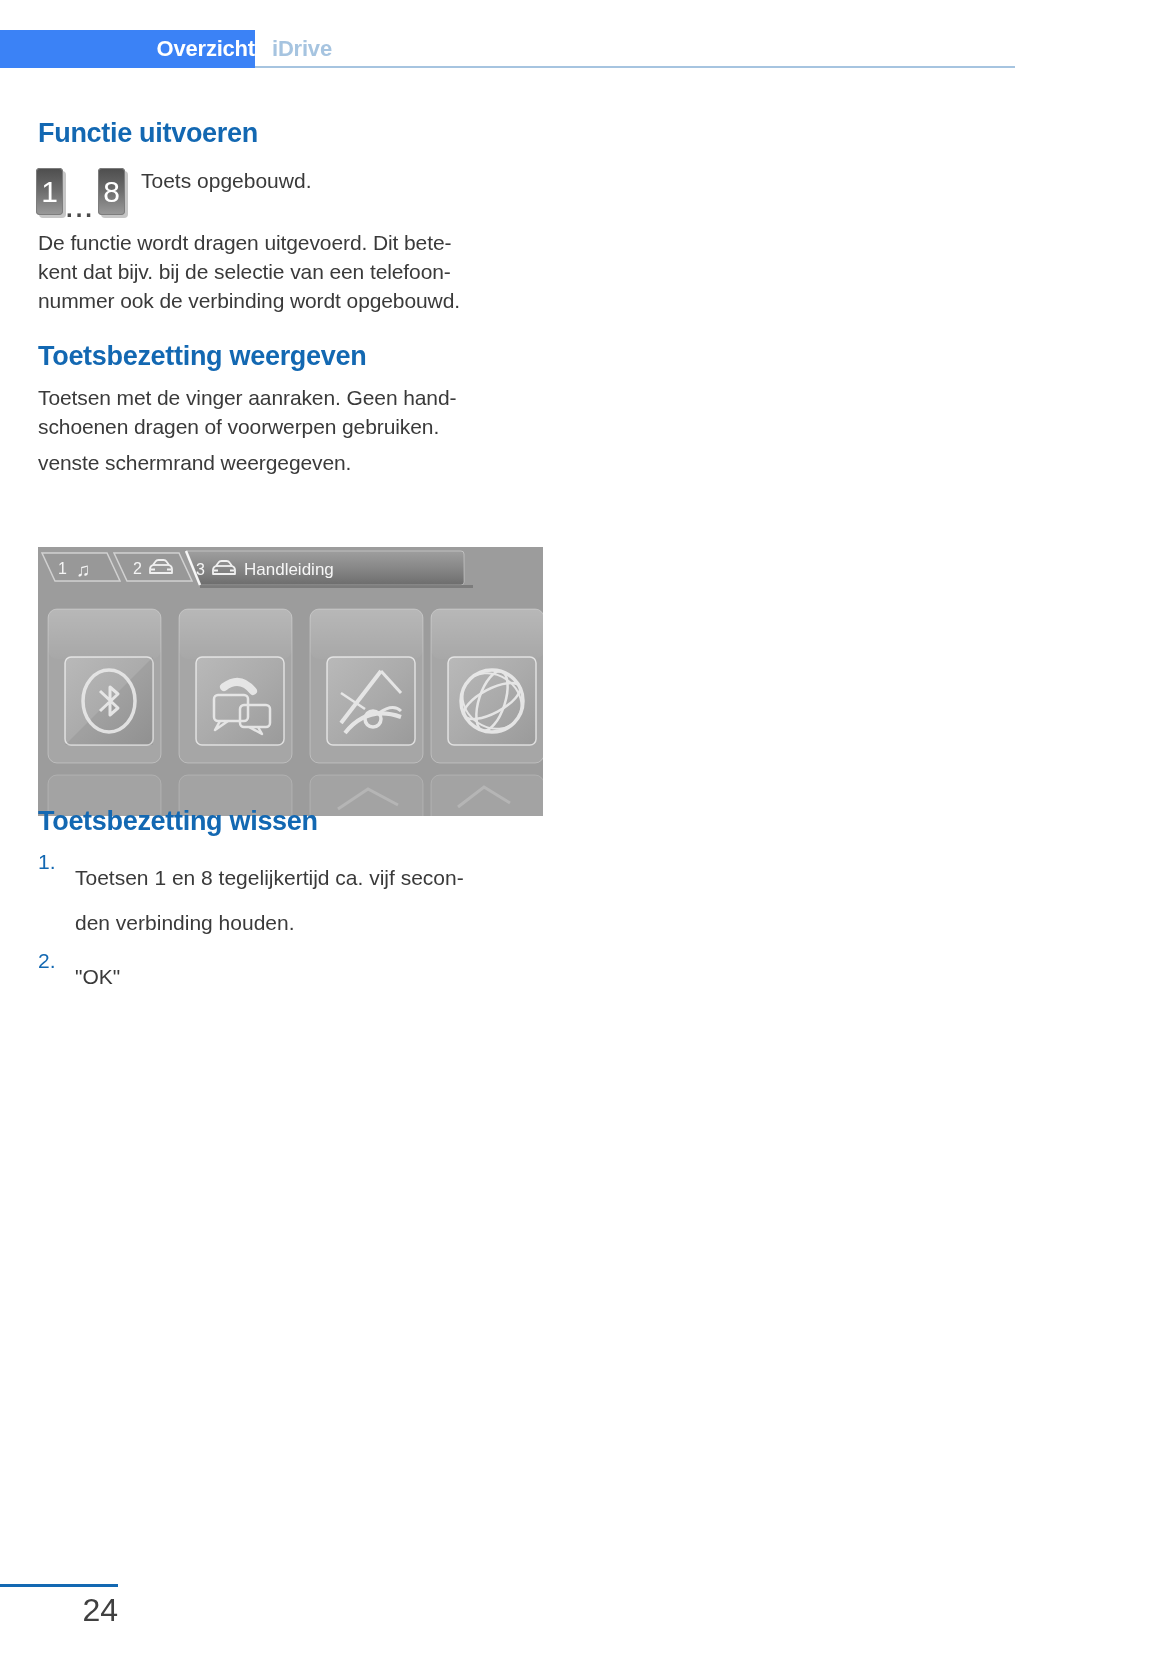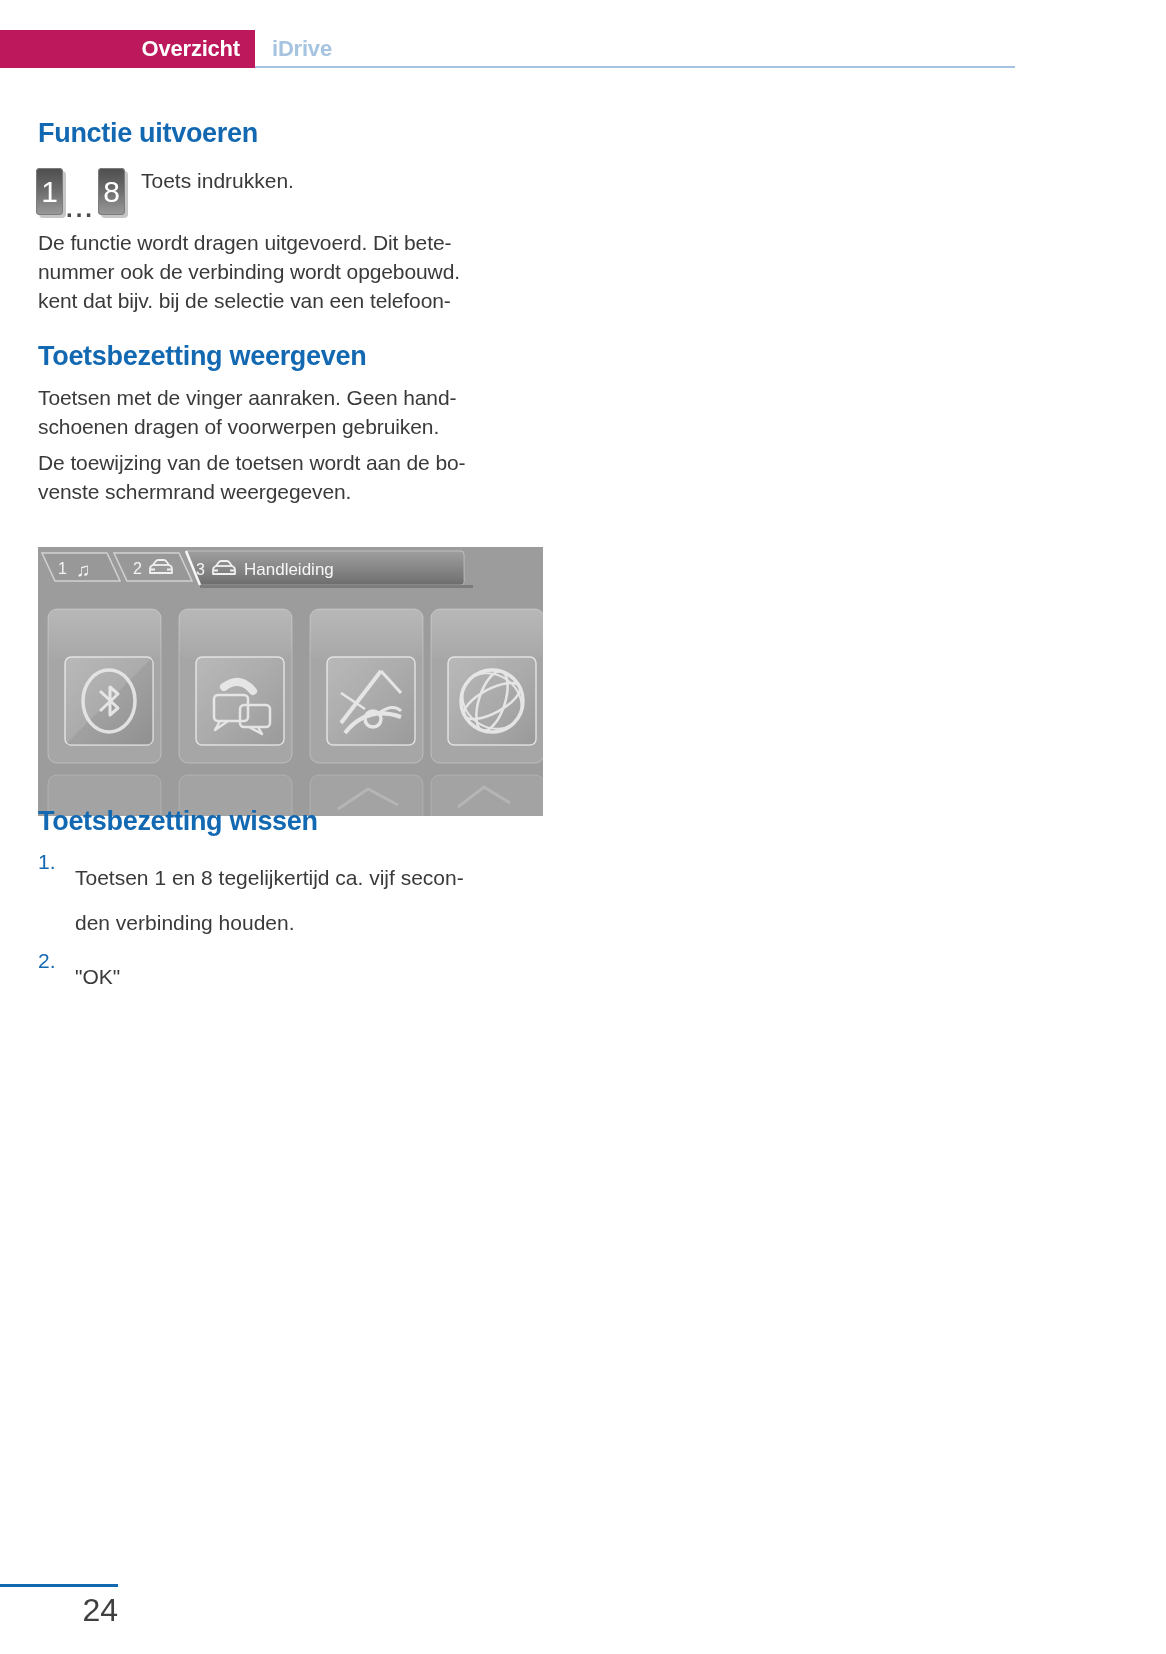--- a/index.html
+++ b/index.html
@@ -4,22 +4,21 @@
 <style>
   * { margin:0; padding:0; box-sizing:border-box; }
   html,body { background:#ffffff; }
   body { font-family:"Liberation Sans", sans-serif; color:#3a3a3a; }
   .page {
     position:relative; width:1166px; height:1654px; background:#fff; overflow:hidden;
   }
   
   .topbar-blue {
     position:absolute; left:0; top:30px; width:255px; height:38px;
-    background:#be185d; display:flex; align-items:center; justify-content:flex-end;
-    padding-right:15px;
+    background:#3b82f6; display:flex; align-items:center; justify-content:flex-end;
   }
   .topbar-blue .section-label {
     color:#ffffff; font-weight:bold; font-size:22px; letter-spacing:-0.2px;
   }
   .topbar-chapter {
     position:absolute; left:272px; top:30px; height:38px; line-height:38px;
     color:#a6c4e0; font-weight:bold; font-size:22px; letter-spacing:-0.2px;
   }
   .topbar-line {
     position:absolute; left:255px; top:66px; width:760px; height:2px; background:#a6c4e0;
@@ -76,37 +75,36 @@
   </div>
   <div class="topbar-chapter">iDrive</div>
   <div class="topbar-line"></div>
 
   <div class="h-blue h1-functie">Functie uitvoeren</div>
 
   <div class="keyrow">
     <div class="key">1</div>
     <div class="key-dots">...</div>
     <div class="key">8</div>
-    <div class="key-instruction">Toets indrukken.</div>
+    <div class="key-instruction">Toets opgebouwd.</div>
   </div>
 
   <div class="para para-1">
     <div class="line">De functie wordt dragen uitgevoerd. Dit bete-</div>
+    <div class="line">kent dat bijv. bij de selectie van een telefoon-</div>
     <div class="line">nummer ook de verbinding wordt opgebouwd.</div>
-    <div class="line">kent dat bijv. bij de selectie van een telefoon-</div>
   </div>
 
   <div class="h-blue h2-weergeven">Toetsbezetting weergeven</div>
 
   <div class="para para-2">
     <div class="line">Toetsen met de vinger aanraken. Geen hand-</div>
     <div class="line">schoenen dragen of voorwerpen gebruiken.</div>
   </div>
   <div class="para para-3">
-    <div class="line">De toewijzing van de toetsen wordt aan de bo-</div>
     <div class="line">venste schermrand weergegeven.</div>
   </div>
 
   <div class="screen-wrap">
     <svg viewBox="0 0 505 269" width="505" height="269">
       <defs>
         <linearGradient id="tabActive" x1="0" y1="0" x2="0" y2="1">
           <stop offset="0" stop-color="#9e9e9e"></stop>
           <stop offset="0.55" stop-color="#858585"></stop>
           <stop offset="1" stop-color="#6d6d6d"></stop>

